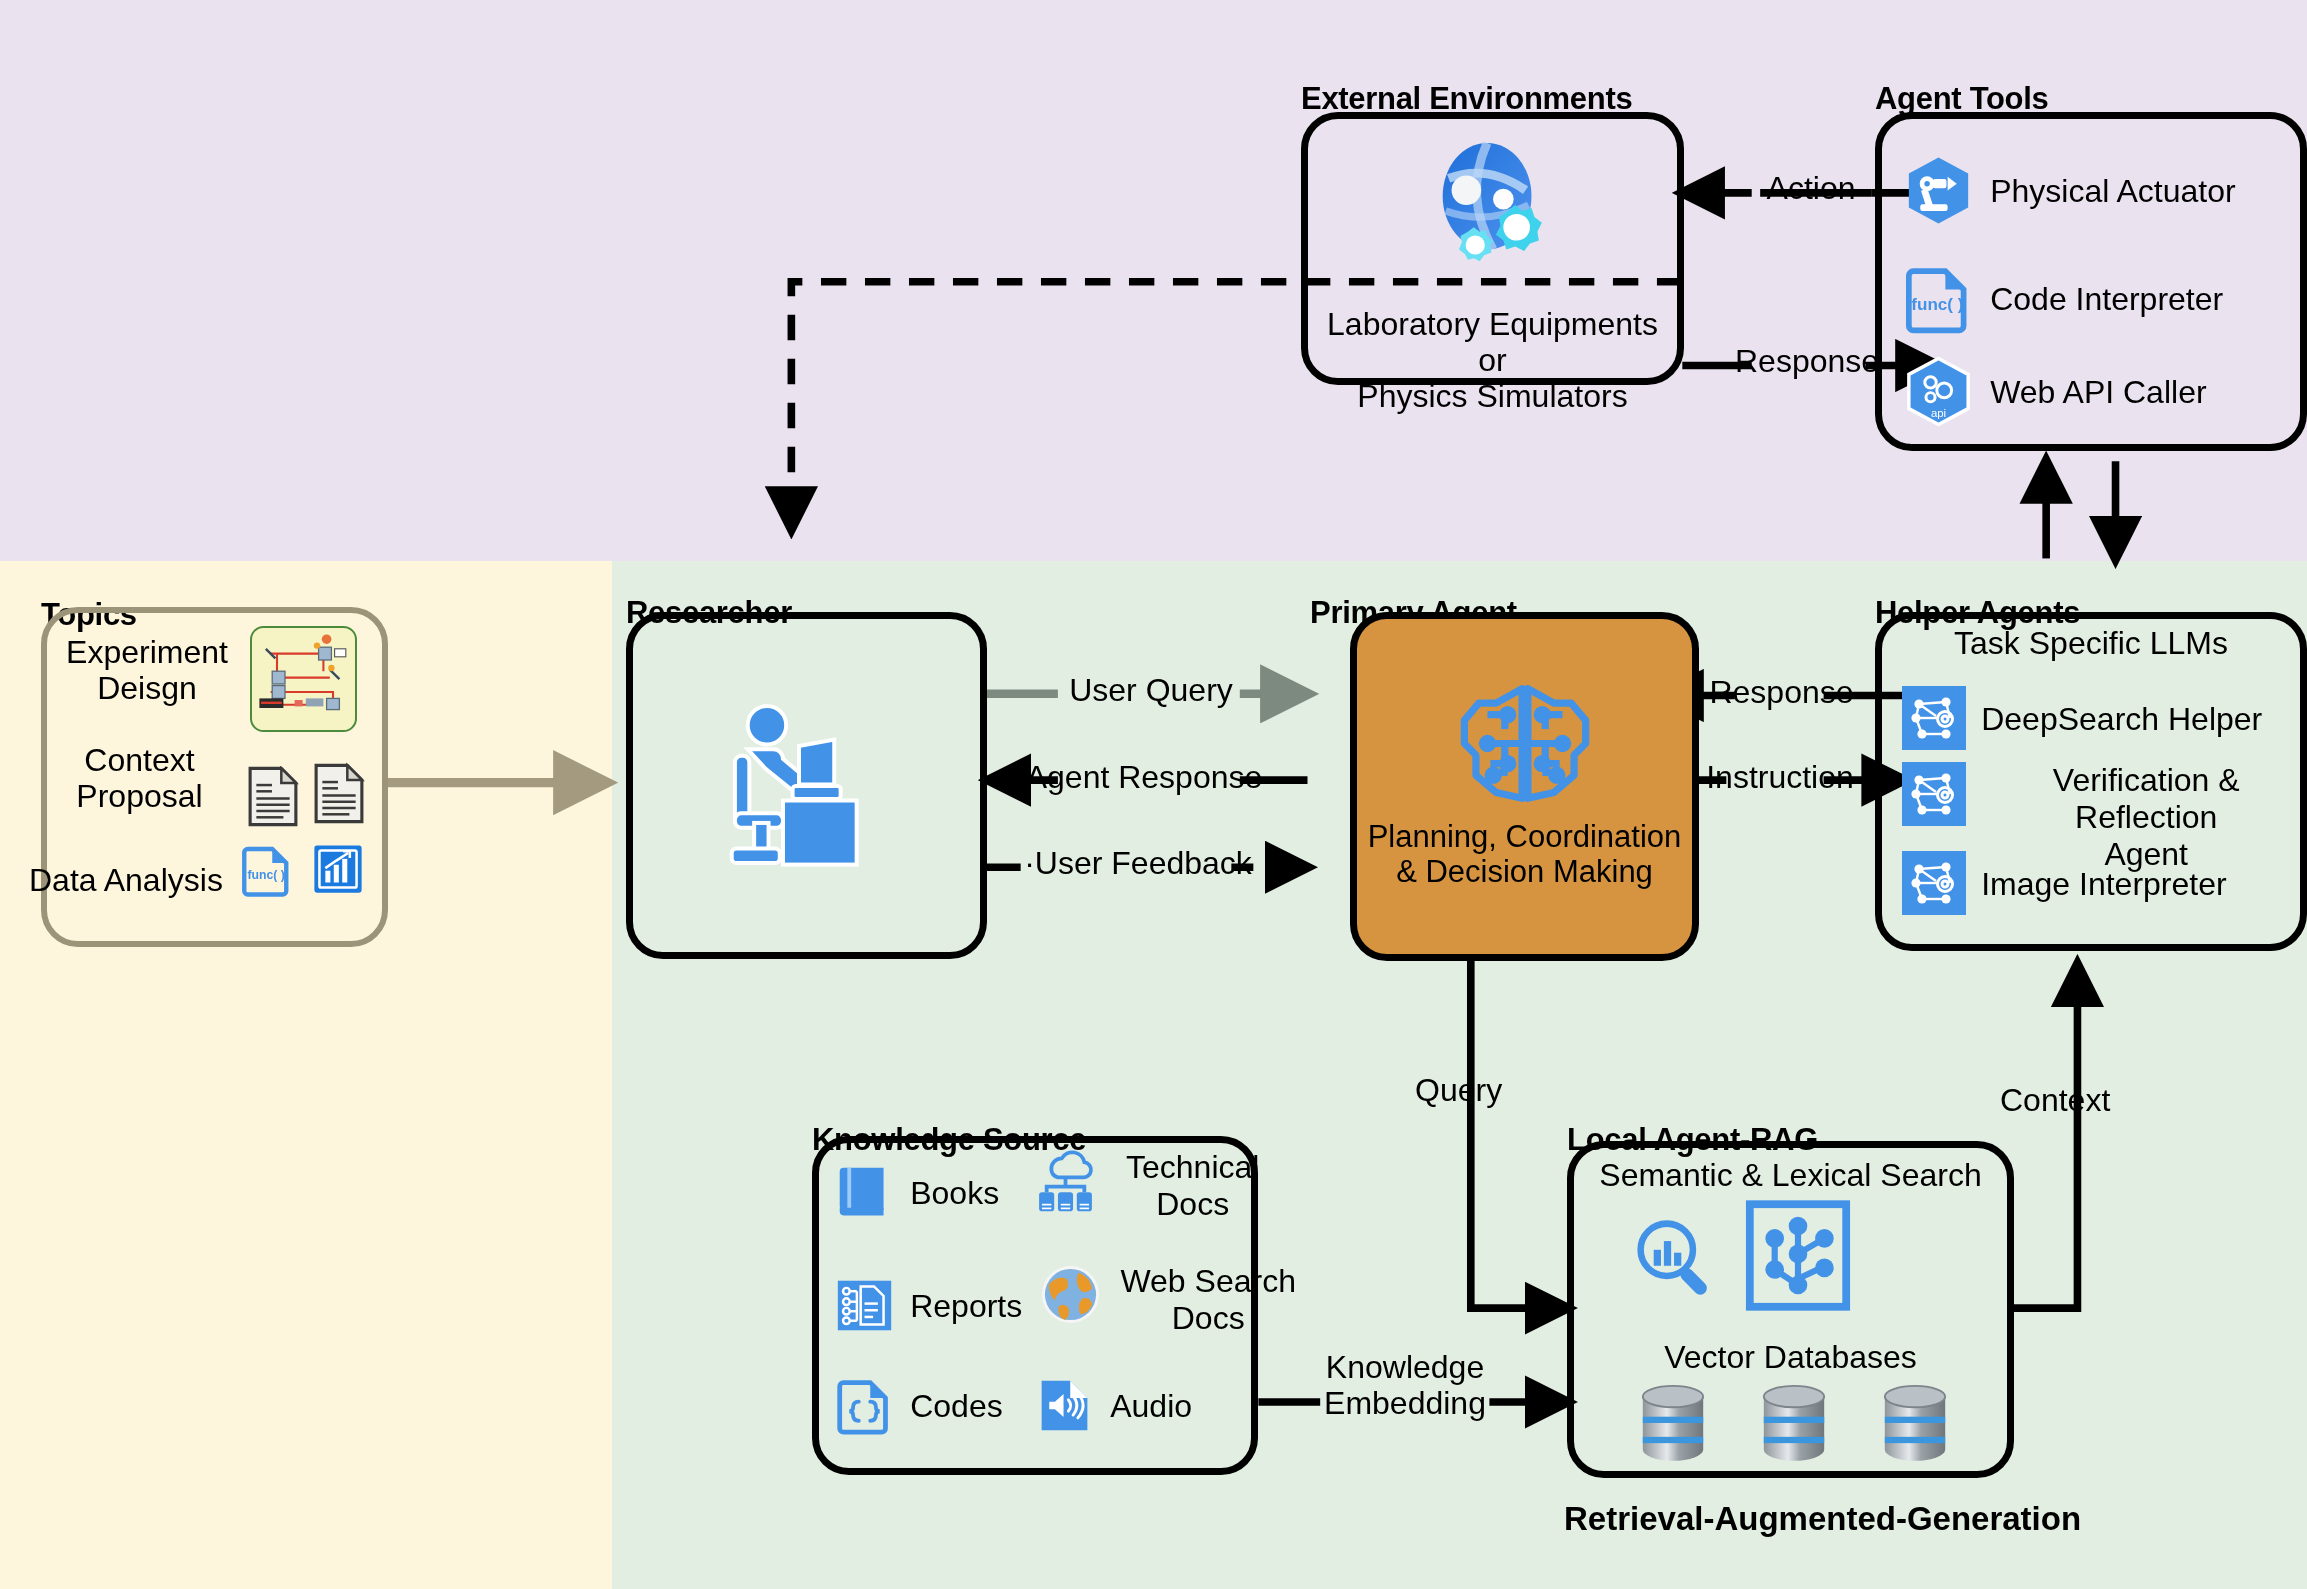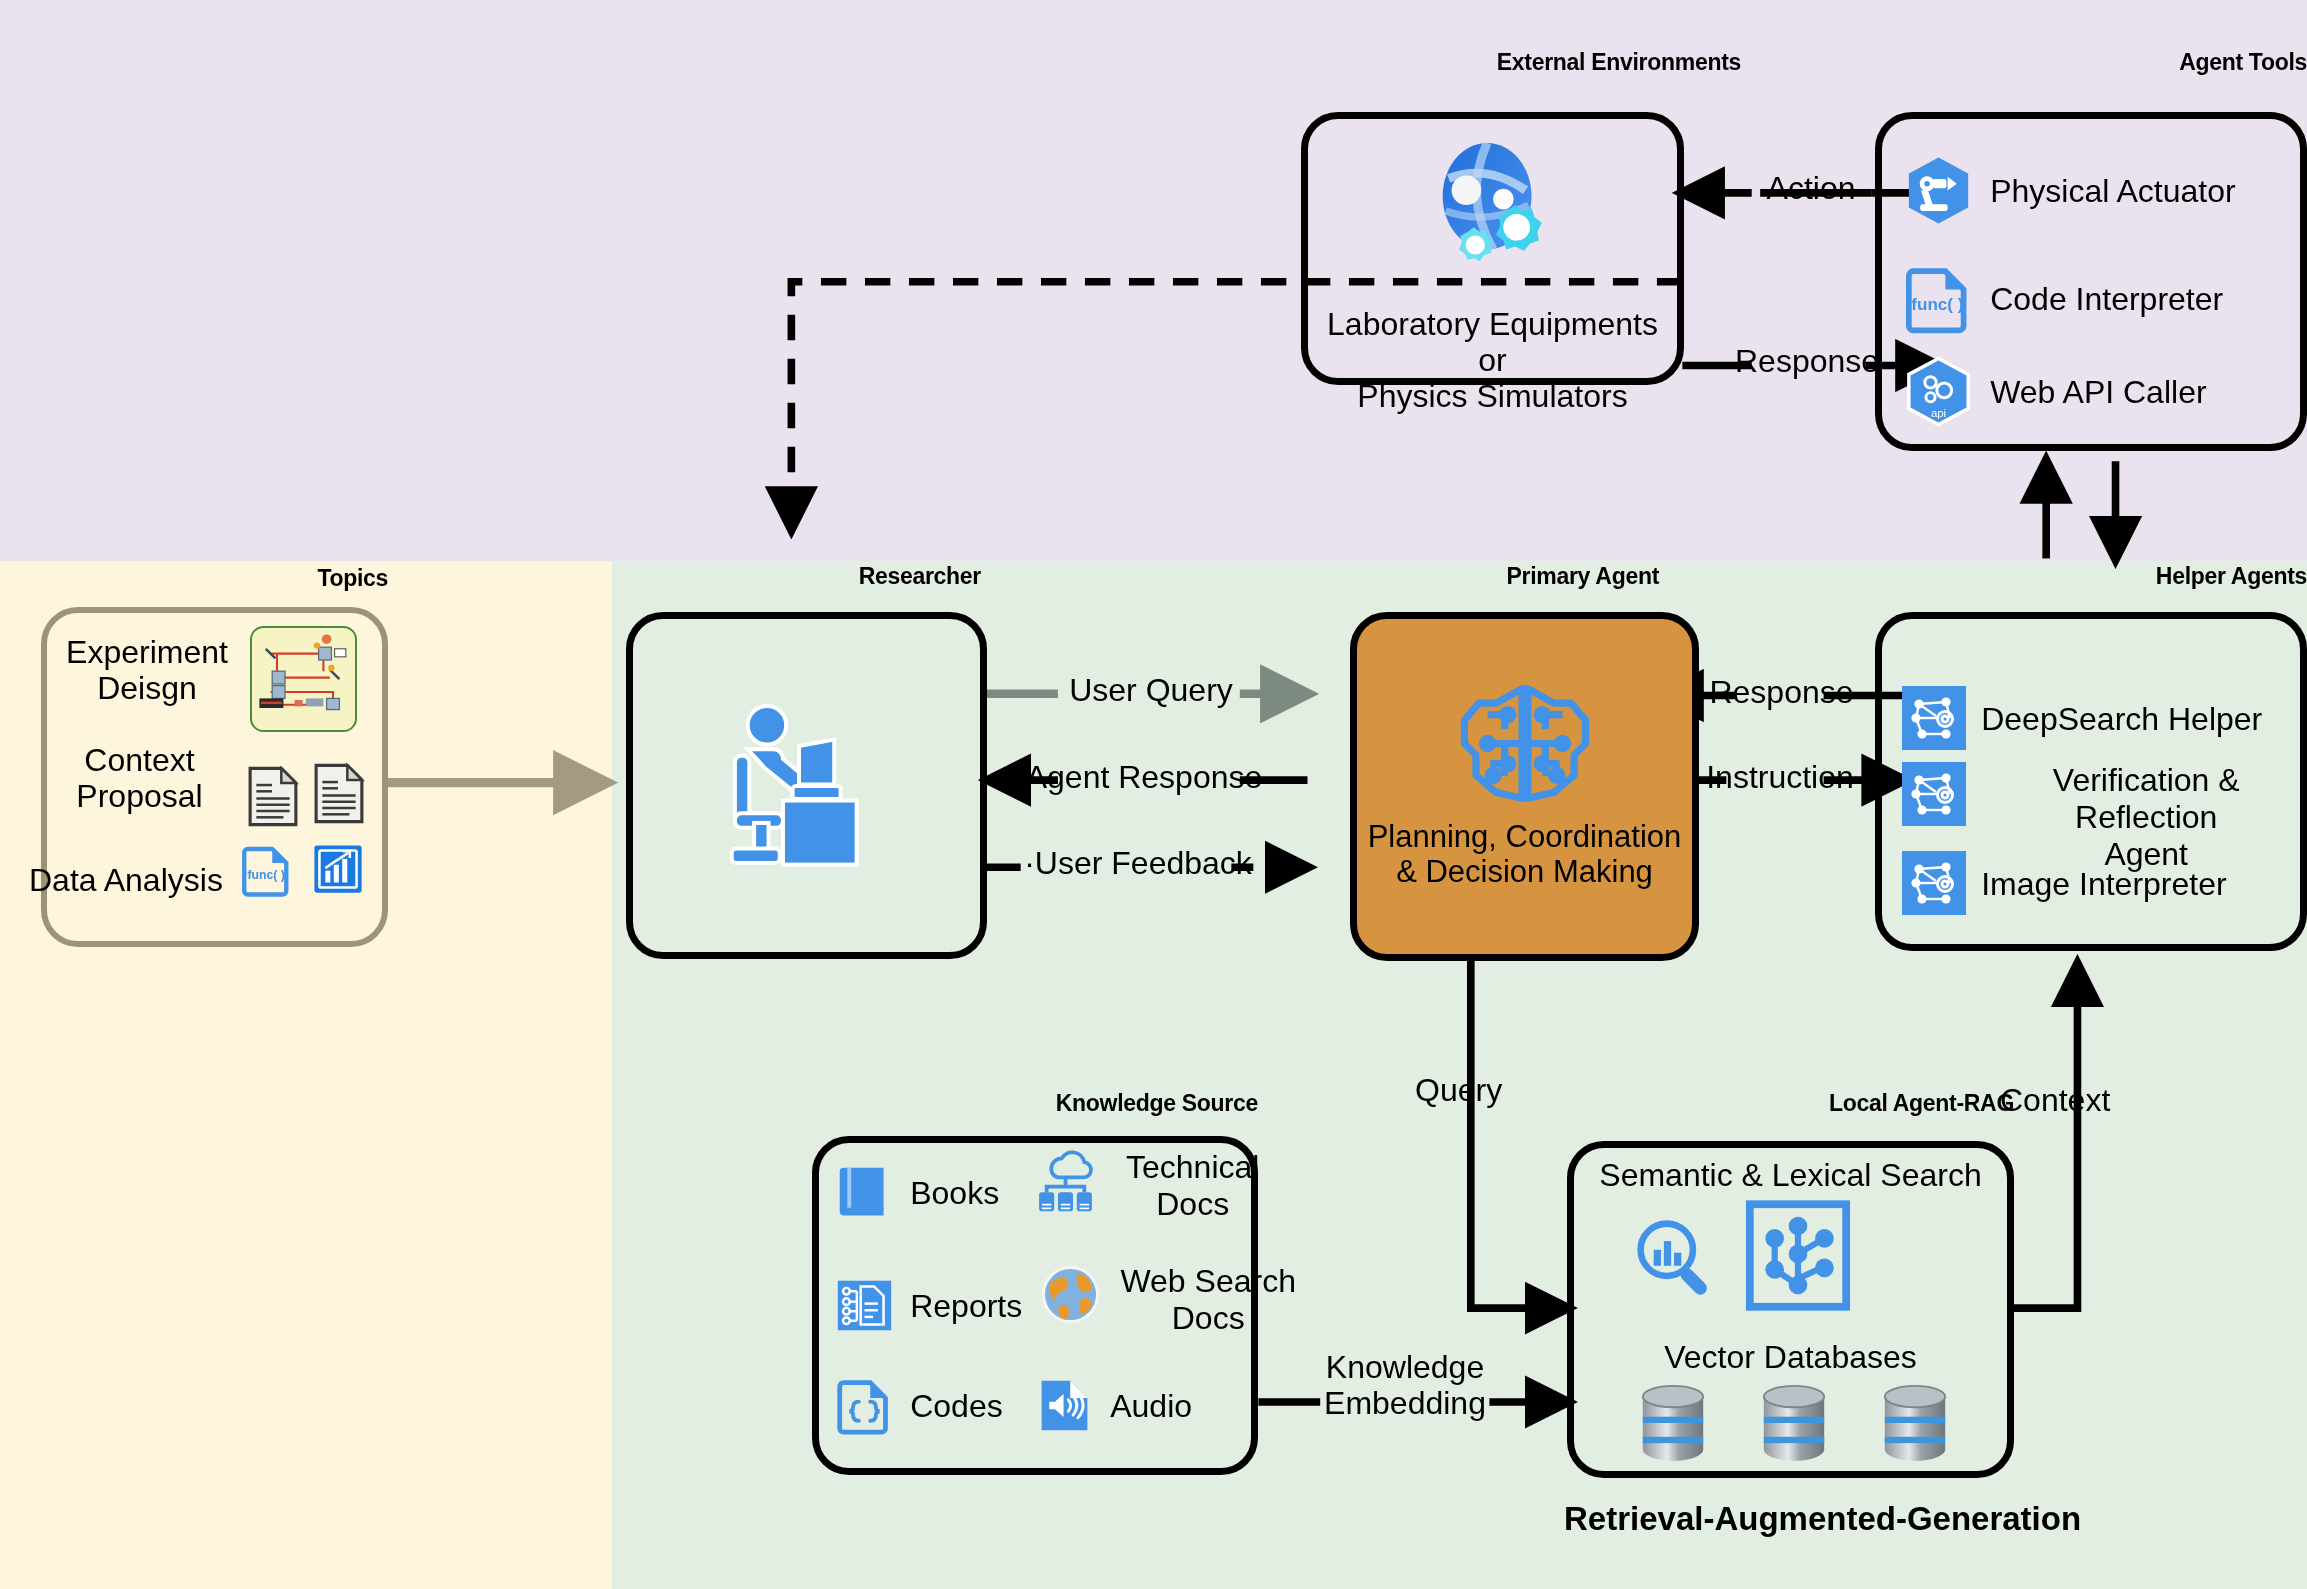--- a/index.html
+++ b/index.html
@@ -8,22 +8,22 @@
 
   
   .region{position:absolute;}
   #region-top{left:0;top:0;width:2307px;height:561px;background:#ebe2ef;}
   #region-left{left:0;top:561px;width:612px;height:1028px;background:#fdf6dd;}
   #region-main{left:612px;top:561px;width:1695px;height:1028px;background:#e3eee2;}
 
   
   .rbox{position:absolute;border:7.6px solid #000;border-radius:37px;box-sizing:border-box;}
 
-  .boxtitle{position:absolute;font-weight:bold;color:#000;text-align:right;
-            white-space:nowrap;font-size:23px;letter-spacing:-0.3px;}
+  .boxtitle{position:absolute;font-weight:bold;color:#000;text-align:left;
+            white-space:nowrap;font-size:31px;letter-spacing:-0.3px;margin-top:32px;}
 
   .btxt{position:absolute;text-align:center;color:#000;line-height:1.12;}
 
   
   .item{position:absolute;display:flex;align-items:center;gap:15.2px;}
   .item .lbl{font-size:32px;color:#000;line-height:1.1;}
 
   .svgwrap{position:absolute;left:0;top:0;width:2307px;height:1589px;pointer-events:none;}
 
   .lblfloat{position:absolute;font-size:32px;color:#000;text-align:center;line-height:1.12;white-space:nowrap;}
@@ -345,20 +345,21 @@
       </svg>
     </div>
     <div class="btxt" style="left:0;top:201px;width:100%;font-size:31px;">
       <div>Planning, Coordination</div>
       <div>&amp; Decision Making</div>
     </div>
   </div>
 
   <div class="boxtitle" style="left:1875px;top:563px;width:432px;">Helper Agents</div>
   <div class="rbox" style="left:1875px;top:612px;width:432px;height:339px;"></div>
+  <div class="lblfloat" style="left:1875px;top:626px;width:432px;">Task Specific LLMs</div>
 
   <div class="item" style="left:1902px;top:686px;">
     <span>
       <svg width="64" height="64" viewBox="0 0 64 64">
         <rect width="64" height="64" fill="#4292e8"></rect>
         <g stroke="#fff" stroke-width="2.4" fill="none">
           <line x1="17" y1="18" x2="44" y2="16"></line>
             <line x1="17" y1="18" x2="14" y2="32"></line>
           <line x1="14" y1="32" x2="20" y2="48"></line>
             <line x1="20" y1="48" x2="44" y2="48"></line>

